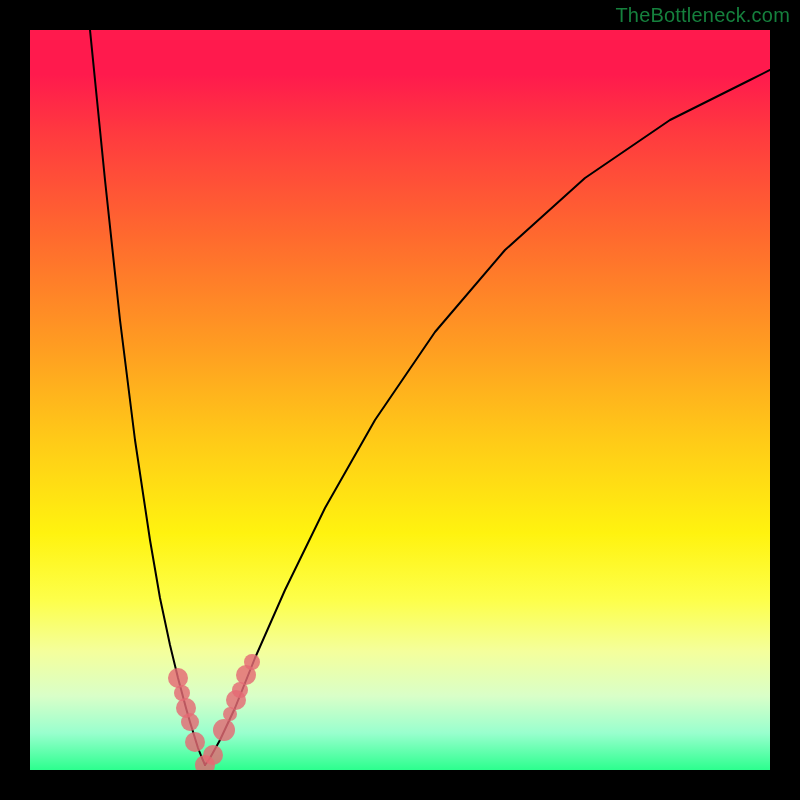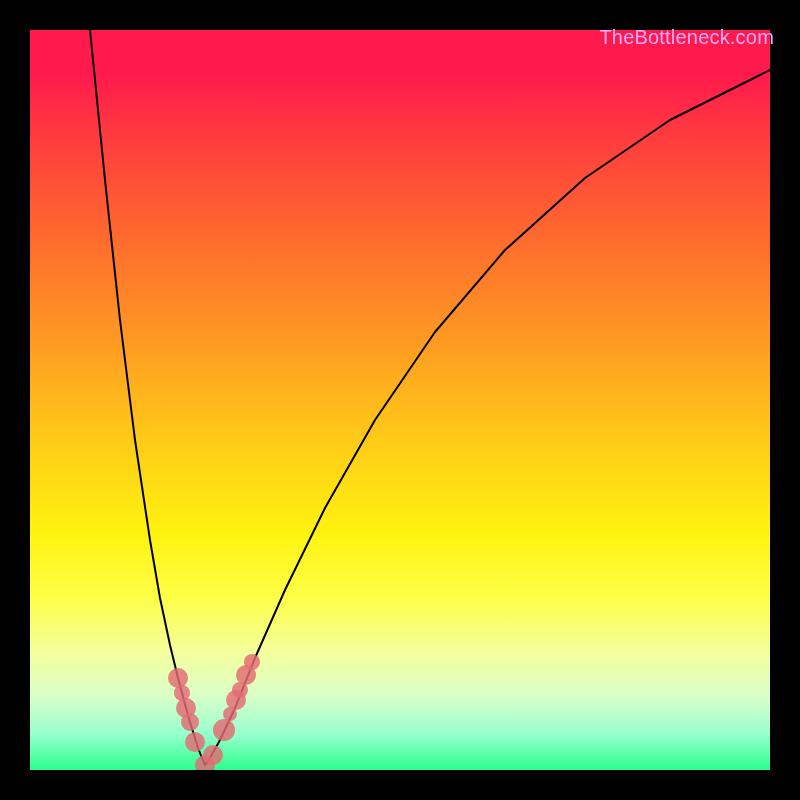--- a/index.html
+++ b/index.html
@@ -56,26 +56,25 @@
     stroke-linejoin: round;
   }
   .marker {
     fill: #e46a74;
     fill-opacity: 0.82;
     stroke: none;
   }
   .watermark {
     position: absolute;
     top: 4px;
-    right: 26px;
-    color: #f0abfc;
+    right: 10px;
+    color: #15803d;
     font-size: 20px;
     letter-spacing: 0.2px;
     user-select: none;
-    margin-top: 22px;
   }
 </style>
 </head>
 <body>
 
 <div class="frame">
   <div class="plot">
     <div class="gradient-bg"></div>
     <svg class="curves" viewBox="0 0 740 740" preserveAspectRatio="none">
       <path class="curve-path" d="M60 0 L75 150 L90 290 L105 410 L120 510 L130 568 L140 615 L148 648 L156 678 L160 692 L164 705 L168 718 L172 728 L175 735"></path>

